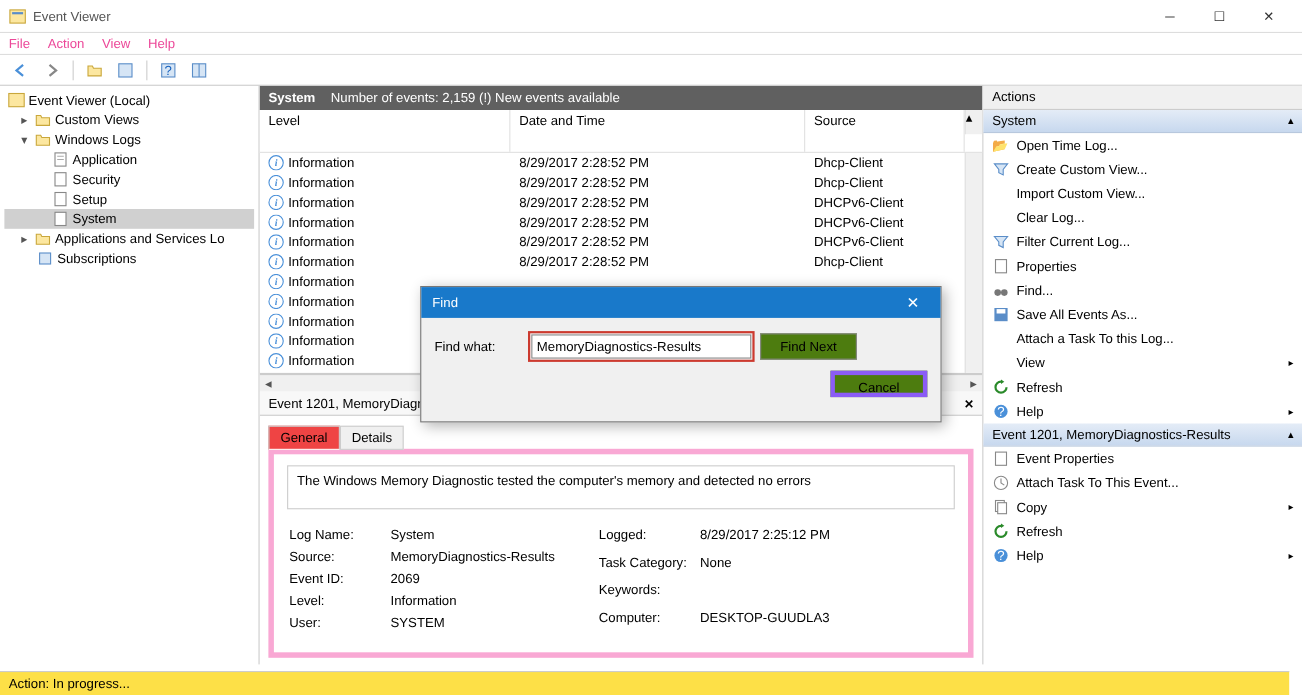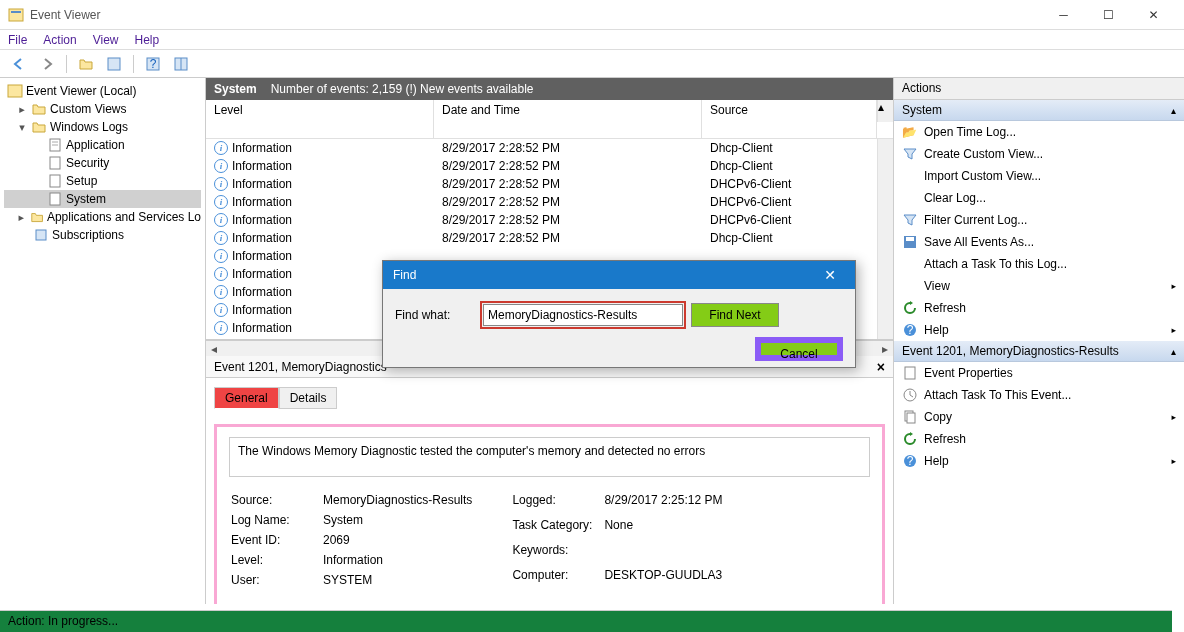--- a/index.html
+++ b/index.html
@@ -2,26 +2,26 @@
 <html><head>
 <meta charset="utf-8">
 <style>
 * { box-sizing: border-box; font-family: "Segoe UI", Tahoma, sans-serif; font-size: 12px; }
 body { margin: 0; background: #fff; width: 1184px; height: 632px; overflow: hidden; position: relative; }
 .titlebar { height: 30px; background: #fff; border-bottom: 1px solid #ddd; display: flex; align-items: center; padding: 0 8px; }
 .titlebar .app-icon { width: 16px; height: 16px; margin-right: 6px; display: inline-flex; align-items: center; justify-content: center; }
 .titlebar .title { flex: 1; color: #555; }
 .winbtn { width: 45px; height: 30px; display: flex; align-items: center; justify-content: center; color: #333; }
 .menubar { height: 20px; padding: 0 8px; display: flex; gap: 16px; align-items: center; border-bottom: 1px solid #ddd; }
-.menubar span { color: #4c1d95; }
+.menubar span { color: #ec4899; }
 .toolbar { height: 28px; border-bottom: 1px solid #ccc; display: flex; align-items: center; padding: 0 8px; gap: 6px; }
 .tbtn { width: 22px; height: 22px; border: 1px solid transparent; display: flex; align-items: center; justify-content: center; }
 .tbtn svg { width: 16px; height: 16px; }
 .main { display: flex; height: 526px; }
-.tree { width: 206px; border-right: 1px solid #ccc; padding: 4px; overflow: hidden; }
+.tree { width: 236px; border-right: 1px solid #ccc; padding: 4px; overflow: hidden; }
 .tree-item { display: flex; align-items: center; height: 18px; white-space: nowrap; }
 .tree-item .tog { width: 12px; text-align: center; color: #555; font-size: 11px; }
 .tree-item .icn { width: 16px; height: 16px; margin: 0 3px; display: inline-flex; align-items: center; justify-content: center; }
 .tree-item.sel { background: #d0d0d0; }
 .ind1 { padding-left: 12px; } .ind2 { padding-left: 26px; } .ind3 { padding-left: 40px; }
 .center { flex: 1; border-right: 1px solid #ccc; display: flex; flex-direction: column; overflow: hidden; }
 .center-hdr { background: #606060; color: #fff; height: 22px; display: flex; align-items: center; padding: 0 8px; }
 .center-hdr .b { font-weight: bold; margin-right: 14px; }
 .grid { flex: 0 0 240px; border-bottom: 1px solid #ccc; display: flex; flex-direction: column; }
 .grid-head { display: flex; height: 39px; background: #fff; border-bottom: 1px solid #e0e0e0; }
@@ -34,41 +34,41 @@
 .info-icon { width: 14px; height: 14px; border-radius: 50%; border: 1px solid #4a90d9; color: #4a90d9; display: inline-flex; align-items: center; justify-content: center; font-size: 9px; font-style: italic; font-family: serif; font-weight: bold; }
 .hscroll { height: 16px; background: #f0f0f0; border-top: 1px solid #ccc; display: flex; align-items: center; }
 .hscroll .ar { width: 16px; text-align: center; color: #555; }
 .detail-hdr { height: 22px; background: #f8f8f8; border-bottom: 1px solid #ccc; display: flex; align-items: center; padding: 0 8px; }
 .detail-hdr .x { margin-left: auto; font-size: 14px; font-weight: bold; }
 .detail-body { flex: 1; padding: 8px; overflow: hidden; }
 .tabs { display: flex; }
 .tab { padding: 3px 10px; border: 1px solid #ccc; background: #ef4444; position: relative; top: 1px; }
 .tab.act { border-bottom-color: #fff; }
 .tab.inact { background: #f0f0f0; }
-.tabpane { border: 3px solid #f9a8d4; padding: 10px 12px; height: 190px; margin-top: 16px; }
+.tabpane { border: 5px solid #f9a8d4; padding: 10px 12px; height: 190px; }
 .msgbox { border: 1px solid #ccc; padding: 6px 8px; height: 40px; margin-bottom: 12px; }
 .props { display: flex; gap: 30px; }
 .props table td { padding: 2px 6px 2px 0; vertical-align: top; }
 .props .lbl { width: 90px; }
 .actions { width: 290px; display: flex; flex-direction: column; }
 .actions-hdr { height: 22px; background: #f0f0f0; border-bottom: 1px solid #ccc; padding: 3px 8px; font-weight: normal; }
 .act-section { background: linear-gradient(#e4ecf7, #c7d8ee); padding: 3px 8px; display: flex; align-items: center; border-bottom: 1px solid #b8c8dd; }
 .act-section .caret { margin-left: auto; font-size: 10px; }
 .act-item { padding: 3px 8px; display: flex; align-items: center; gap: 6px; }
 .act-item .caret { margin-left: auto; font-size: 9px; }
 .aicn { width: 16px; height: 16px; display: inline-flex; align-items: center; justify-content: center; }
-.status { position: absolute; bottom: 0; left: 0; right: 12px; height: 22px; border-top: 1px solid #ccc; padding: 3px 8px; background: #15803d; }
+.status { position: absolute; bottom: 0; left: 0; right: 12px; height: 22px; border-top: 1px solid #ccc; padding: 3px 8px; background: #fde047; }
 .dialog { position: absolute; left: 382px; top: 260px; width: 474px; background: #f0f0f0; border: 1px solid #777; box-shadow: 3px 3px 12px rgba(0,0,0,.3); }
 .dlg-title { background: #1979ca; color: #fff; height: 28px; display: flex; align-items: center; padding: 0 10px; }
 .dlg-title .xbtn { margin-left: auto; width: 30px; text-align: center; font-size: 14px; }
-.dlg-body { padding: 14px 12px 6px; }
+.dlg-body { padding: 14px 12px 22px; }
 .dlg-row { display: flex; align-items: center; gap: 8px; margin-bottom: 10px; }
 .dlg-input { width: 200px; height: 22px; border: 1px solid #888; padding: 2px 4px; outline: 2px solid #cc3a2f; outline-offset: 1px; }
-.dlg-btn { width: 88px; height: 24px; border: 1px solid #888; background: #84cc16; text-align: center; line-height: 22px; }
-.dlg-btn.primary { border: 6px solid #8b5cf6; }
+.dlg-btn { width: 88px; height: 24px; border: 1px solid #888; background: #4d7c0f; text-align: center; line-height: 22px; }
+.dlg-btn.primary { border: 4px solid #8b5cf6; }
 .vscroll { width: 16px; background: #f0f0f0; border-left: 1px solid #e0e0e0; }
 </style>
 </head>
 <body>
 
 <div class="titlebar">
   <span class="app-icon">
       <svg viewBox="0 0 16 16">
         <rect x="1" y="2" width="14" height="12" fill="#fce7a0" stroke="#c9a73b"></rect>
         <rect x="3" y="4" width="10" height="2" fill="#5a8dc8"></rect>
@@ -326,26 +326,26 @@
       <div class="tabs">
         <div class="tab act">General</div>
         <div class="tab inact">Details</div>
       </div>
       <div class="tabpane">
         <div class="msgbox">The Windows Memory Diagnostic tested the computer's memory and detected no errors</div>
         <div class="props">
           <table>
             <tbody>
                 <tr>
+                  <td class="lbl">Log Name:</td>
+                  <td>System</td>
+                </tr>
+            <tr>
                   <td class="lbl">Source:</td>
                   <td>MemoryDiagnostics-Results</td>
-                </tr>
-            <tr>
-                  <td class="lbl">Log Name:</td>
-                  <td>System</td>
                 </tr>
             <tr>
                   <td class="lbl">Event ID:</td>
                   <td>2069</td>
                 </tr>
             <tr>
                   <td class="lbl">Level:</td>
                   <td>Information</td>
                 </tr>
             <tr>
@@ -405,20 +405,37 @@
         <span class="aicn"></span>
         <span>Clear Log...</span>
       </div>
     <div class="act-item">
         <span class="aicn">
           <svg viewBox="0 0 16 16">
             <path d="M2 3h12l-4 5v5l-4-2V8z" fill="#d6e5f5" stroke="#5a8dc8"></path>
           </svg>
         </span>
         <span>Filter Current Log...</span>
+      </div>
+    <div class="act-item">
+        <span class="aicn">
+          <svg viewBox="0 0 16 16">
+            <rect x="3" y="2" width="10" height="12" fill="#fff" stroke="#888"></rect>
+          </svg>
+        </span>
+        <span>Properties</span>
+      </div>
+    <div class="act-item">
+        <span class="aicn">
+          <svg viewBox="0 0 16 16">
+            <circle cx="5" cy="10" r="3" fill="#777"></circle>
+            <circle cx="11" cy="10" r="3" fill="#777"></circle>
+          </svg>
+        </span>
+        <span>Find...</span>
       </div>
     <div class="act-item">
         <span class="aicn">
           <svg viewBox="0 0 16 16">
             <rect x="2" y="2" width="12" height="12" fill="#5a8dc8"></rect>
             <rect x="4" y="3" width="8" height="4" fill="#fff"></rect>
           </svg>
         </span>
         <span>Save All Events As...</span>
       </div>

